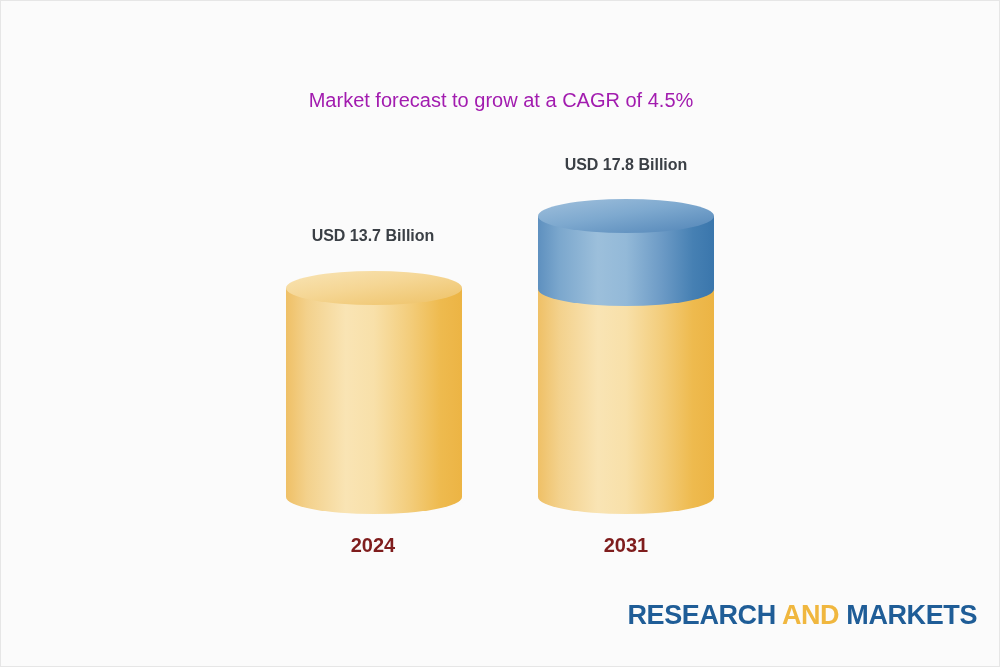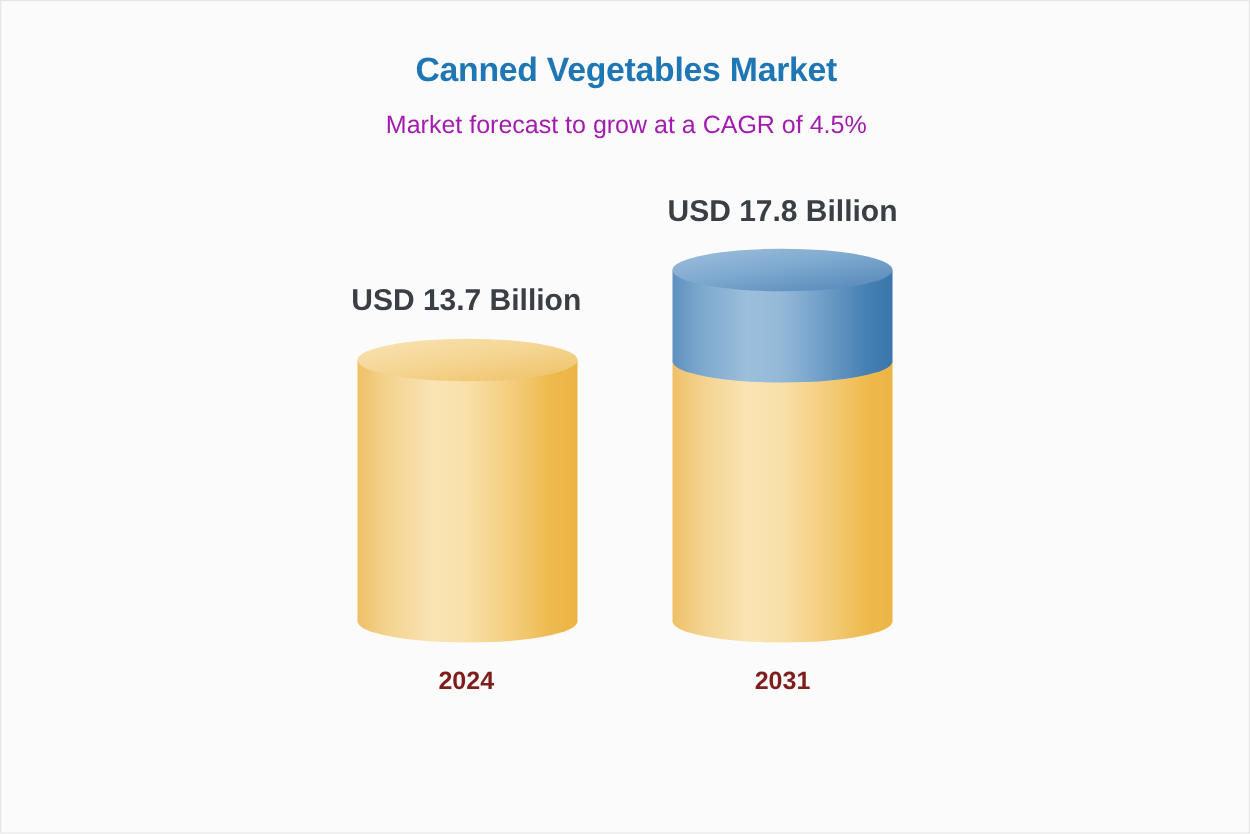--- a/index.html
+++ b/index.html
@@ -57,21 +57,21 @@
   }
 
   .bar-group {
     position: absolute;
   }
 
   .value-label {
     position: absolute;
     width: 260px;
     text-align: center;
-    font-size: 24px;
+    font-size: 16px;
     font-weight: bold;
     color: #3a3f45;
     white-space: nowrap;
   }
 
   .cat-label {
     position: absolute;
     width: 260px;
     text-align: center;
     font-size: 20px;
@@ -116,21 +116,20 @@
     letter-spacing: 0.55px;
     color: #1f5d97;
     margin-top: 3px;
   }
 </style>
 </head>
 <body>
 
 <div class="canvas">
 
-  <div class="chart-title">Canned Vegetables Market</div>
   <div class="chart-subtitle">Market forecast to grow at a CAGR of 4.5%</div>
 
   <div class="plot">
 
     <div class="bar-group">
 
       <div class="value-label" style="left:242px; top:226px;">USD 13.7 Billion</div>
 
       <svg class="cyl-svg" style="left:283px; top:270px;" width="180" height="248" viewBox="0 0 180 248">
         <defs>
@@ -210,15 +209,16 @@
         <ellipse cx="90" cy="17" rx="88" ry="17" fill="url(#blueTop2030)"></ellipse>
       </svg>
 
       <div class="cat-label" style="left:495px; top:533px;">2031</div>
     </div>
 
   </div>
 
 
   <div class="brand">
+    <div class="brand-line"><span>RESEARCH </span><span class="brand-word-and">AND</span><span> MARKETS</span></div>
   </div>
 
 </div>
 
 </body></html>

